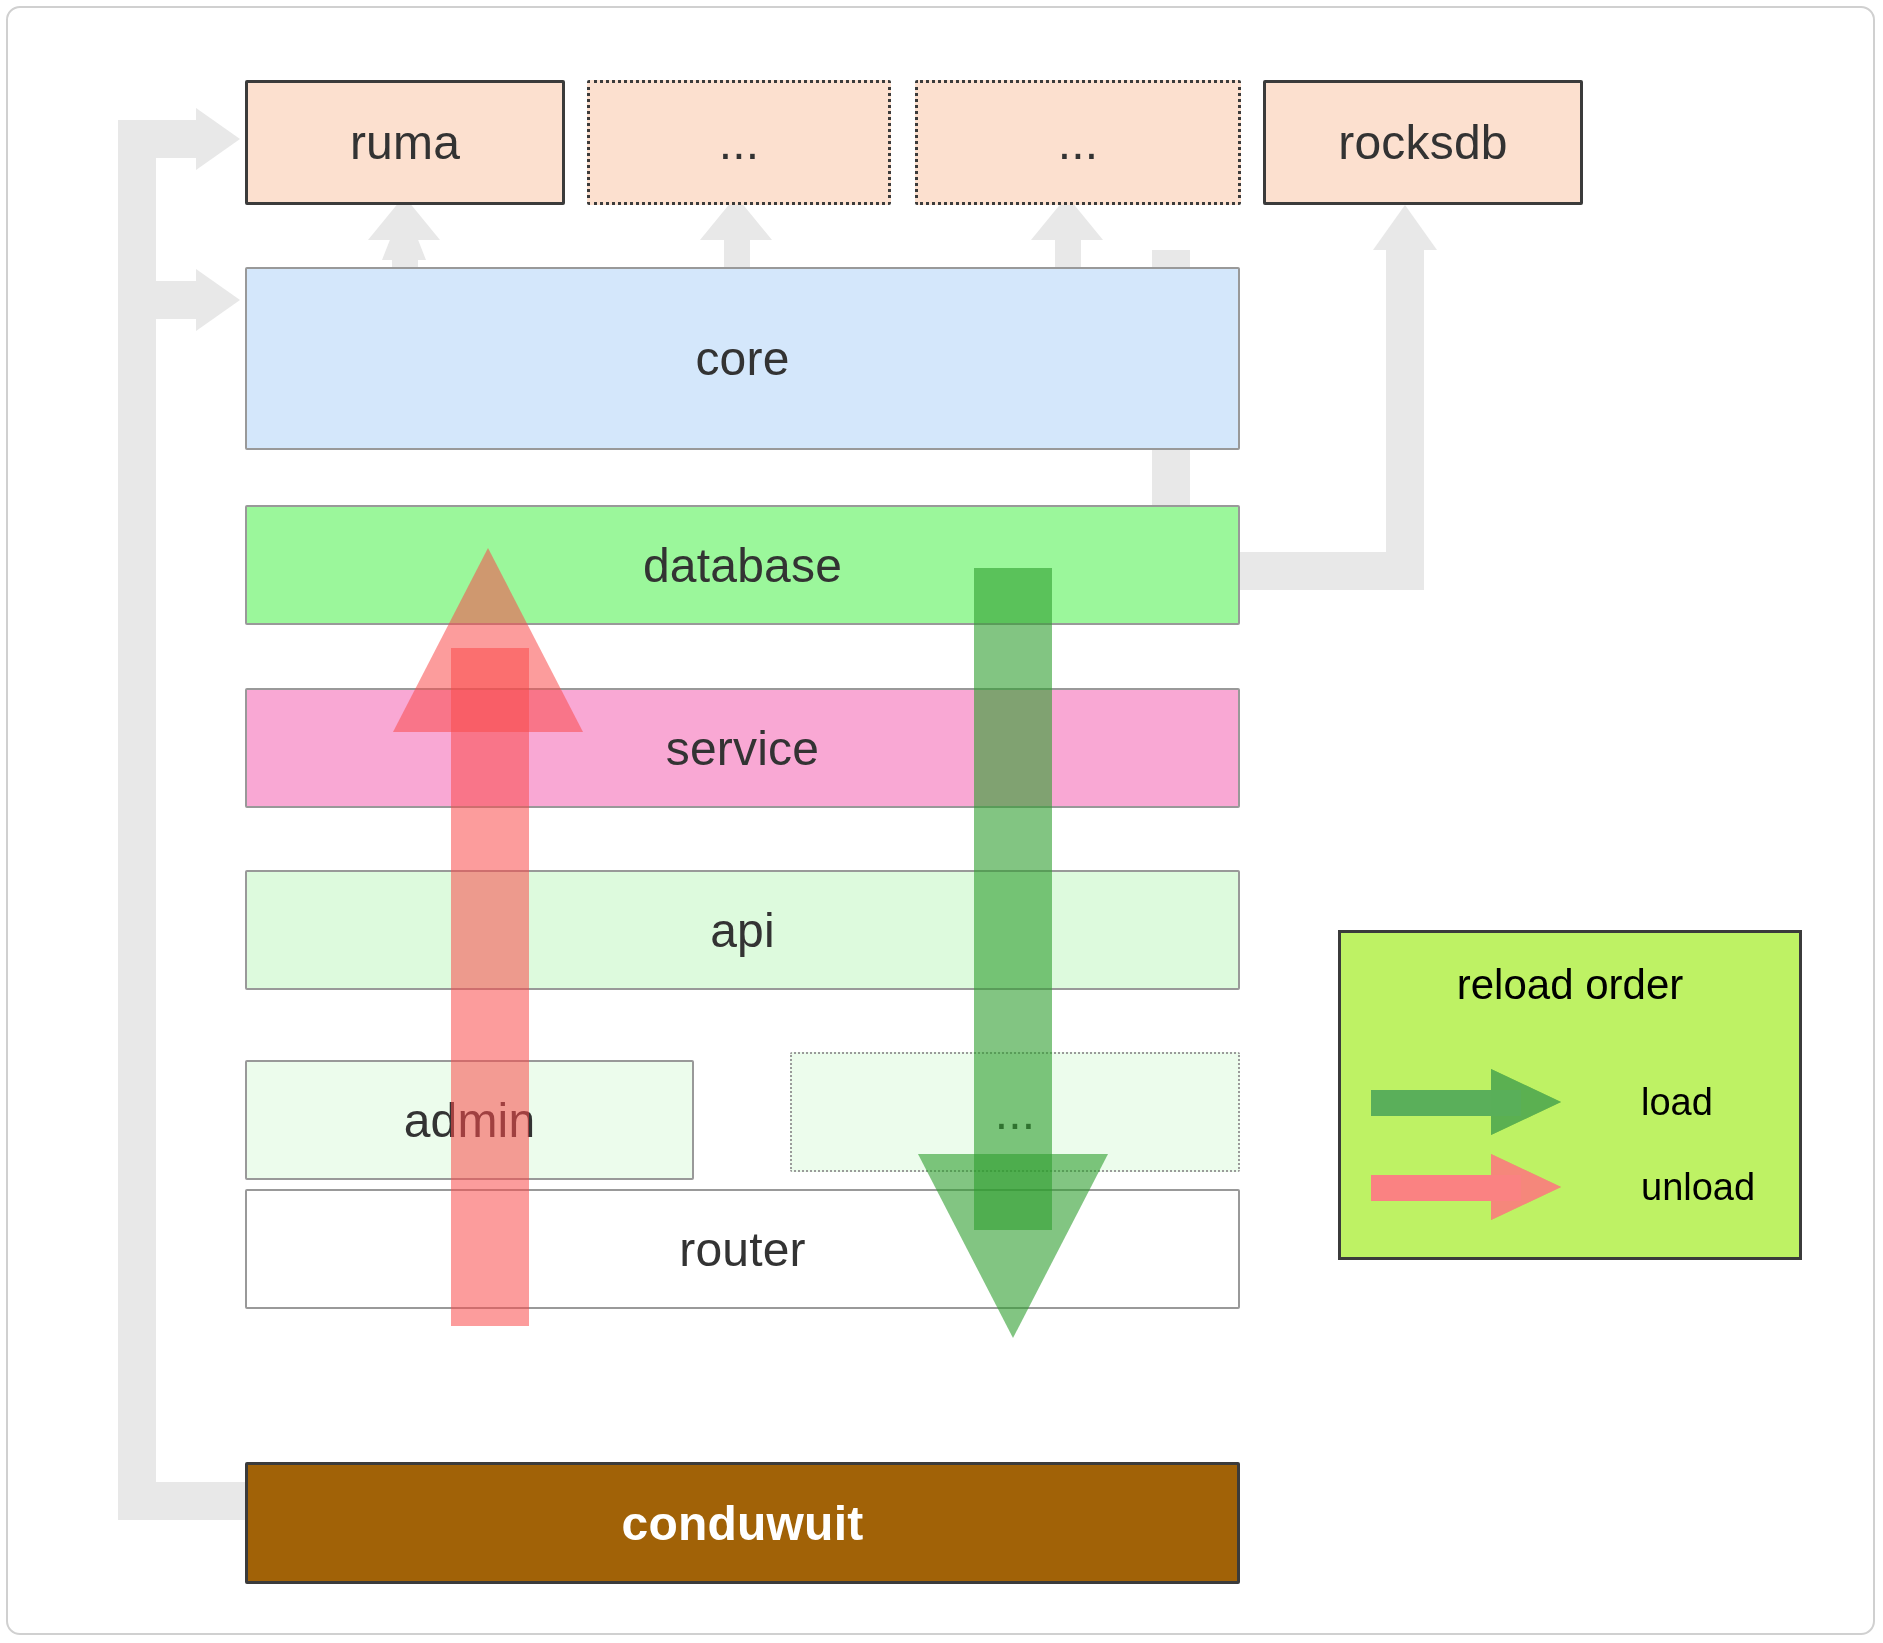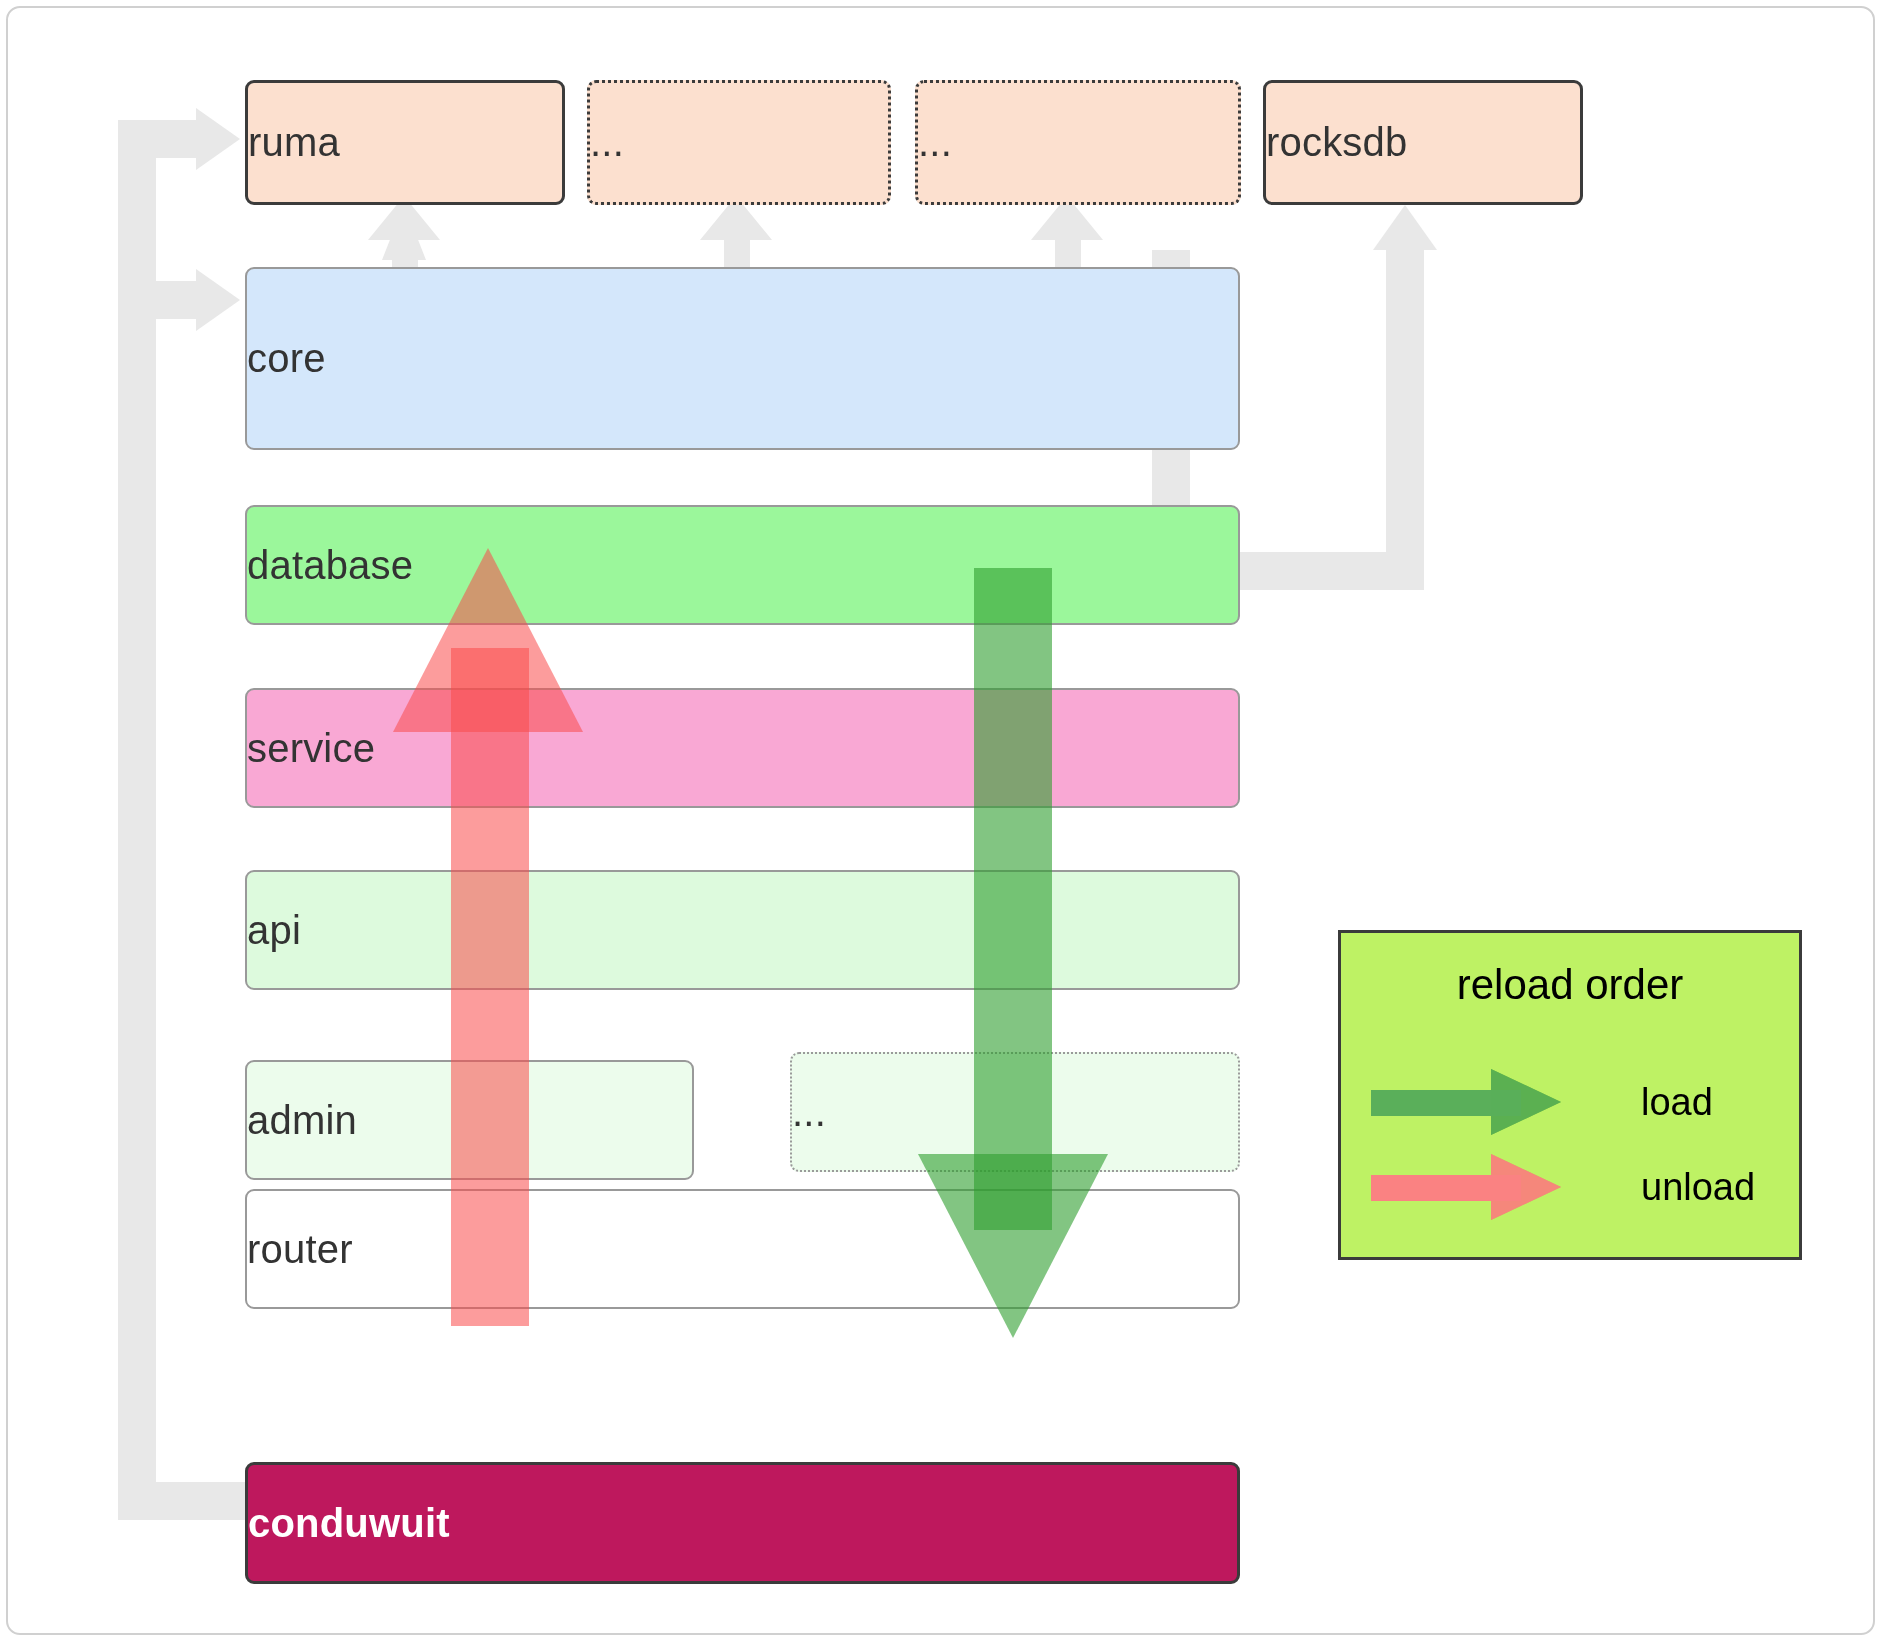--- a/index.html
+++ b/index.html
@@ -10,37 +10,37 @@
     background:#ffffff;
     overflow:hidden;
   }
   .frame{
     position:absolute;left:6px;top:6px;width:1869px;height:1629px;
     border:2px solid #d0d0d0;border-radius:14px;background:#ffffff;
     box-sizing:border-box;
   }
   .box{
     position:absolute;box-sizing:border-box;
-    display:flex;align-items:center;
-    border-radius:9px;
-    font-size:40px;color:#333333;
+    display:flex;align-items:center;justify-content:center;
+    border-radius:2px;
+    font-size:48px;color:#333333;
     letter-spacing:0.2px;
   }
   .box.solid{border:2.5px solid #999999;}
   .box.dark-solid{border:3px solid #3b3b3b;}
   .box.dotted{border:3px dotted #3b3b3b;}
   .box.dotted-light{border:2.5px dotted #9a9a9a;}
   .top-orange{background:#fce0cf;}
   .core-blue{background:#d4e7fb;}
   .db-green{background:#9bf79b;}
   .svc-green{background:#f9a8d4;}
   .api-green{background:#ddfadd;}
   .admin-green{background:#ecfcec;}
   .router-white{background:#ffffff;}
-  .conduwuit{background:#be185d;color:#ffffff;font-weight:bold;}
+  .conduwuit{background:#a16207;color:#ffffff;font-weight:bold;}
   svg.overlay{position:absolute;left:0;top:0;width:1883px;height:1643px;pointer-events:none;}
   .legend{
     position:absolute;background:#bef264;border:3px solid #3b3b3b;
     box-sizing:border-box;
   }
   .legend-title{
     position:absolute;width:100%;text-align:center;
     font-size:42px;color:#000000;
   }
   .legend-label{

